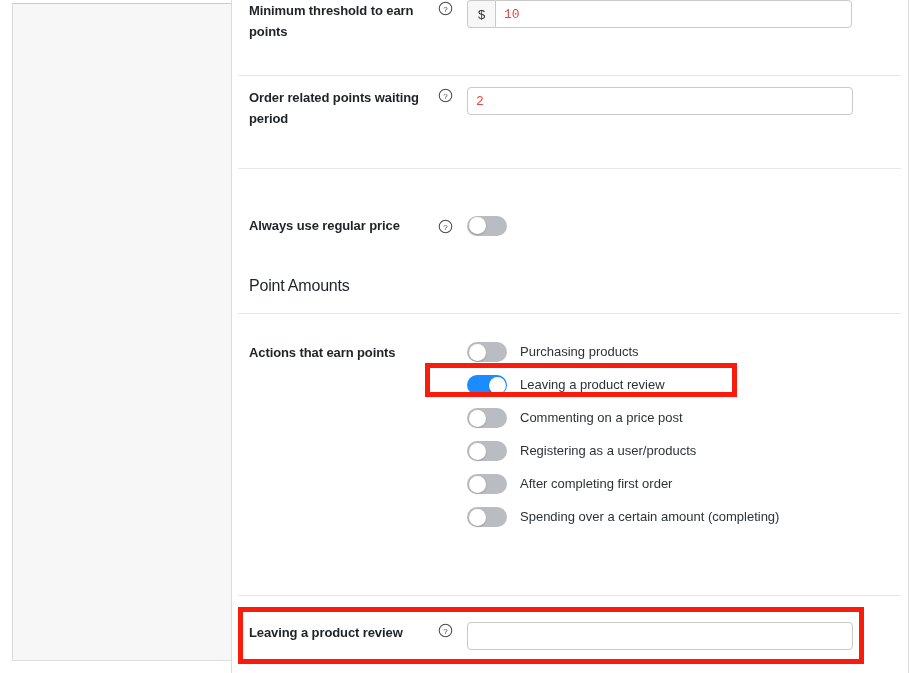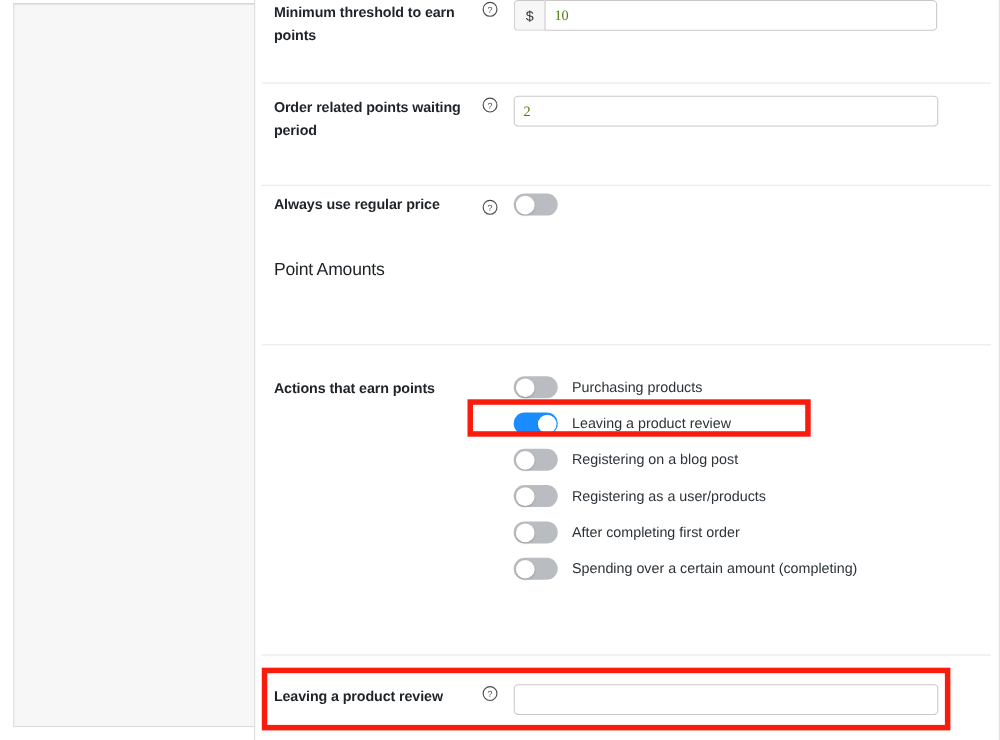--- a/index.html
+++ b/index.html
@@ -122,23 +122,23 @@
     justify-content: center;
     font-size: 13px;
     color: #2c3338;
     box-sizing: border-box;
   }
   .text-input {
     height: 28px;
     border: 1px solid #c9c9c9;
     border-radius: 4px;
     background: #ffffff;
-    font-family: Liberation Serif, serif;
+    font-family: Liberation Mono, monospace;
     font-size: 13px;
-    color: #4d7c0f;
+    color: #ef4444;
     padding: 0 8px;
     box-sizing: border-box;
     outline: none;
   }
   .input-group .text-input {
     border-radius: 0 4px 4px 0;
   }
   .w-threshold { width: 357px; }
   .w-waiting   { width: 386px; }
   .w-review    { width: 386px; }
@@ -246,21 +246,21 @@
             <circle cx="8" cy="8" r="6.7" fill="none" stroke="#4a4a4a" stroke-width="1.1"></circle>
             <text x="8" y="11.4" font-family="Liberation Sans, sans-serif" font-size="8.6" fill="#4a4a4a" text-anchor="middle">?</text>
           </svg>
         </div>
         <div class="field-col">
           <input class="text-input w-waiting" type="text" value="2" style="">
         </div>
       </div>
 
       <div class="row sep" style="height:145px;padding-top:6px;flex-direction:column;align-items:stretch;">
-        <div style="display:flex;align-items:flex-end;">
+        <div style="display:flex;align-items:center;margin-top:40px;">
           <div class="row-label">Always use regular price</div>
           <div class="help-col">
             <svg class="help-icon" viewBox="0 0 16 16">
               <circle cx="8" cy="8" r="6.7" fill="none" stroke="#4a4a4a" stroke-width="1.1"></circle>
               <text x="8" y="11.4" font-family="Liberation Sans, sans-serif" font-size="8.6" fill="#4a4a4a" text-anchor="middle">?</text>
             </svg>
           </div>
           <div class="field-col">
             <div class="toggle">
               <span class="knob"></span>
@@ -287,21 +287,21 @@
               <div class="toggle on">
                   <span class="knob"></span>
                 </div>
               <span class="toggle-item-label">Leaving a product review</span>
             </div>
 
             <div class="toggle-item">
               <div class="toggle">
                   <span class="knob"></span>
                 </div>
-              <span class="toggle-item-label">Registering on a blog post</span>
+              <span class="toggle-item-label">Commenting on a price post</span>
             </div>
 
             <div class="toggle-item">
               <div class="toggle">
                   <span class="knob"></span>
                 </div>
               <span class="toggle-item-label">Registering as a user/products</span>
             </div>
 
             <div class="toggle-item">

